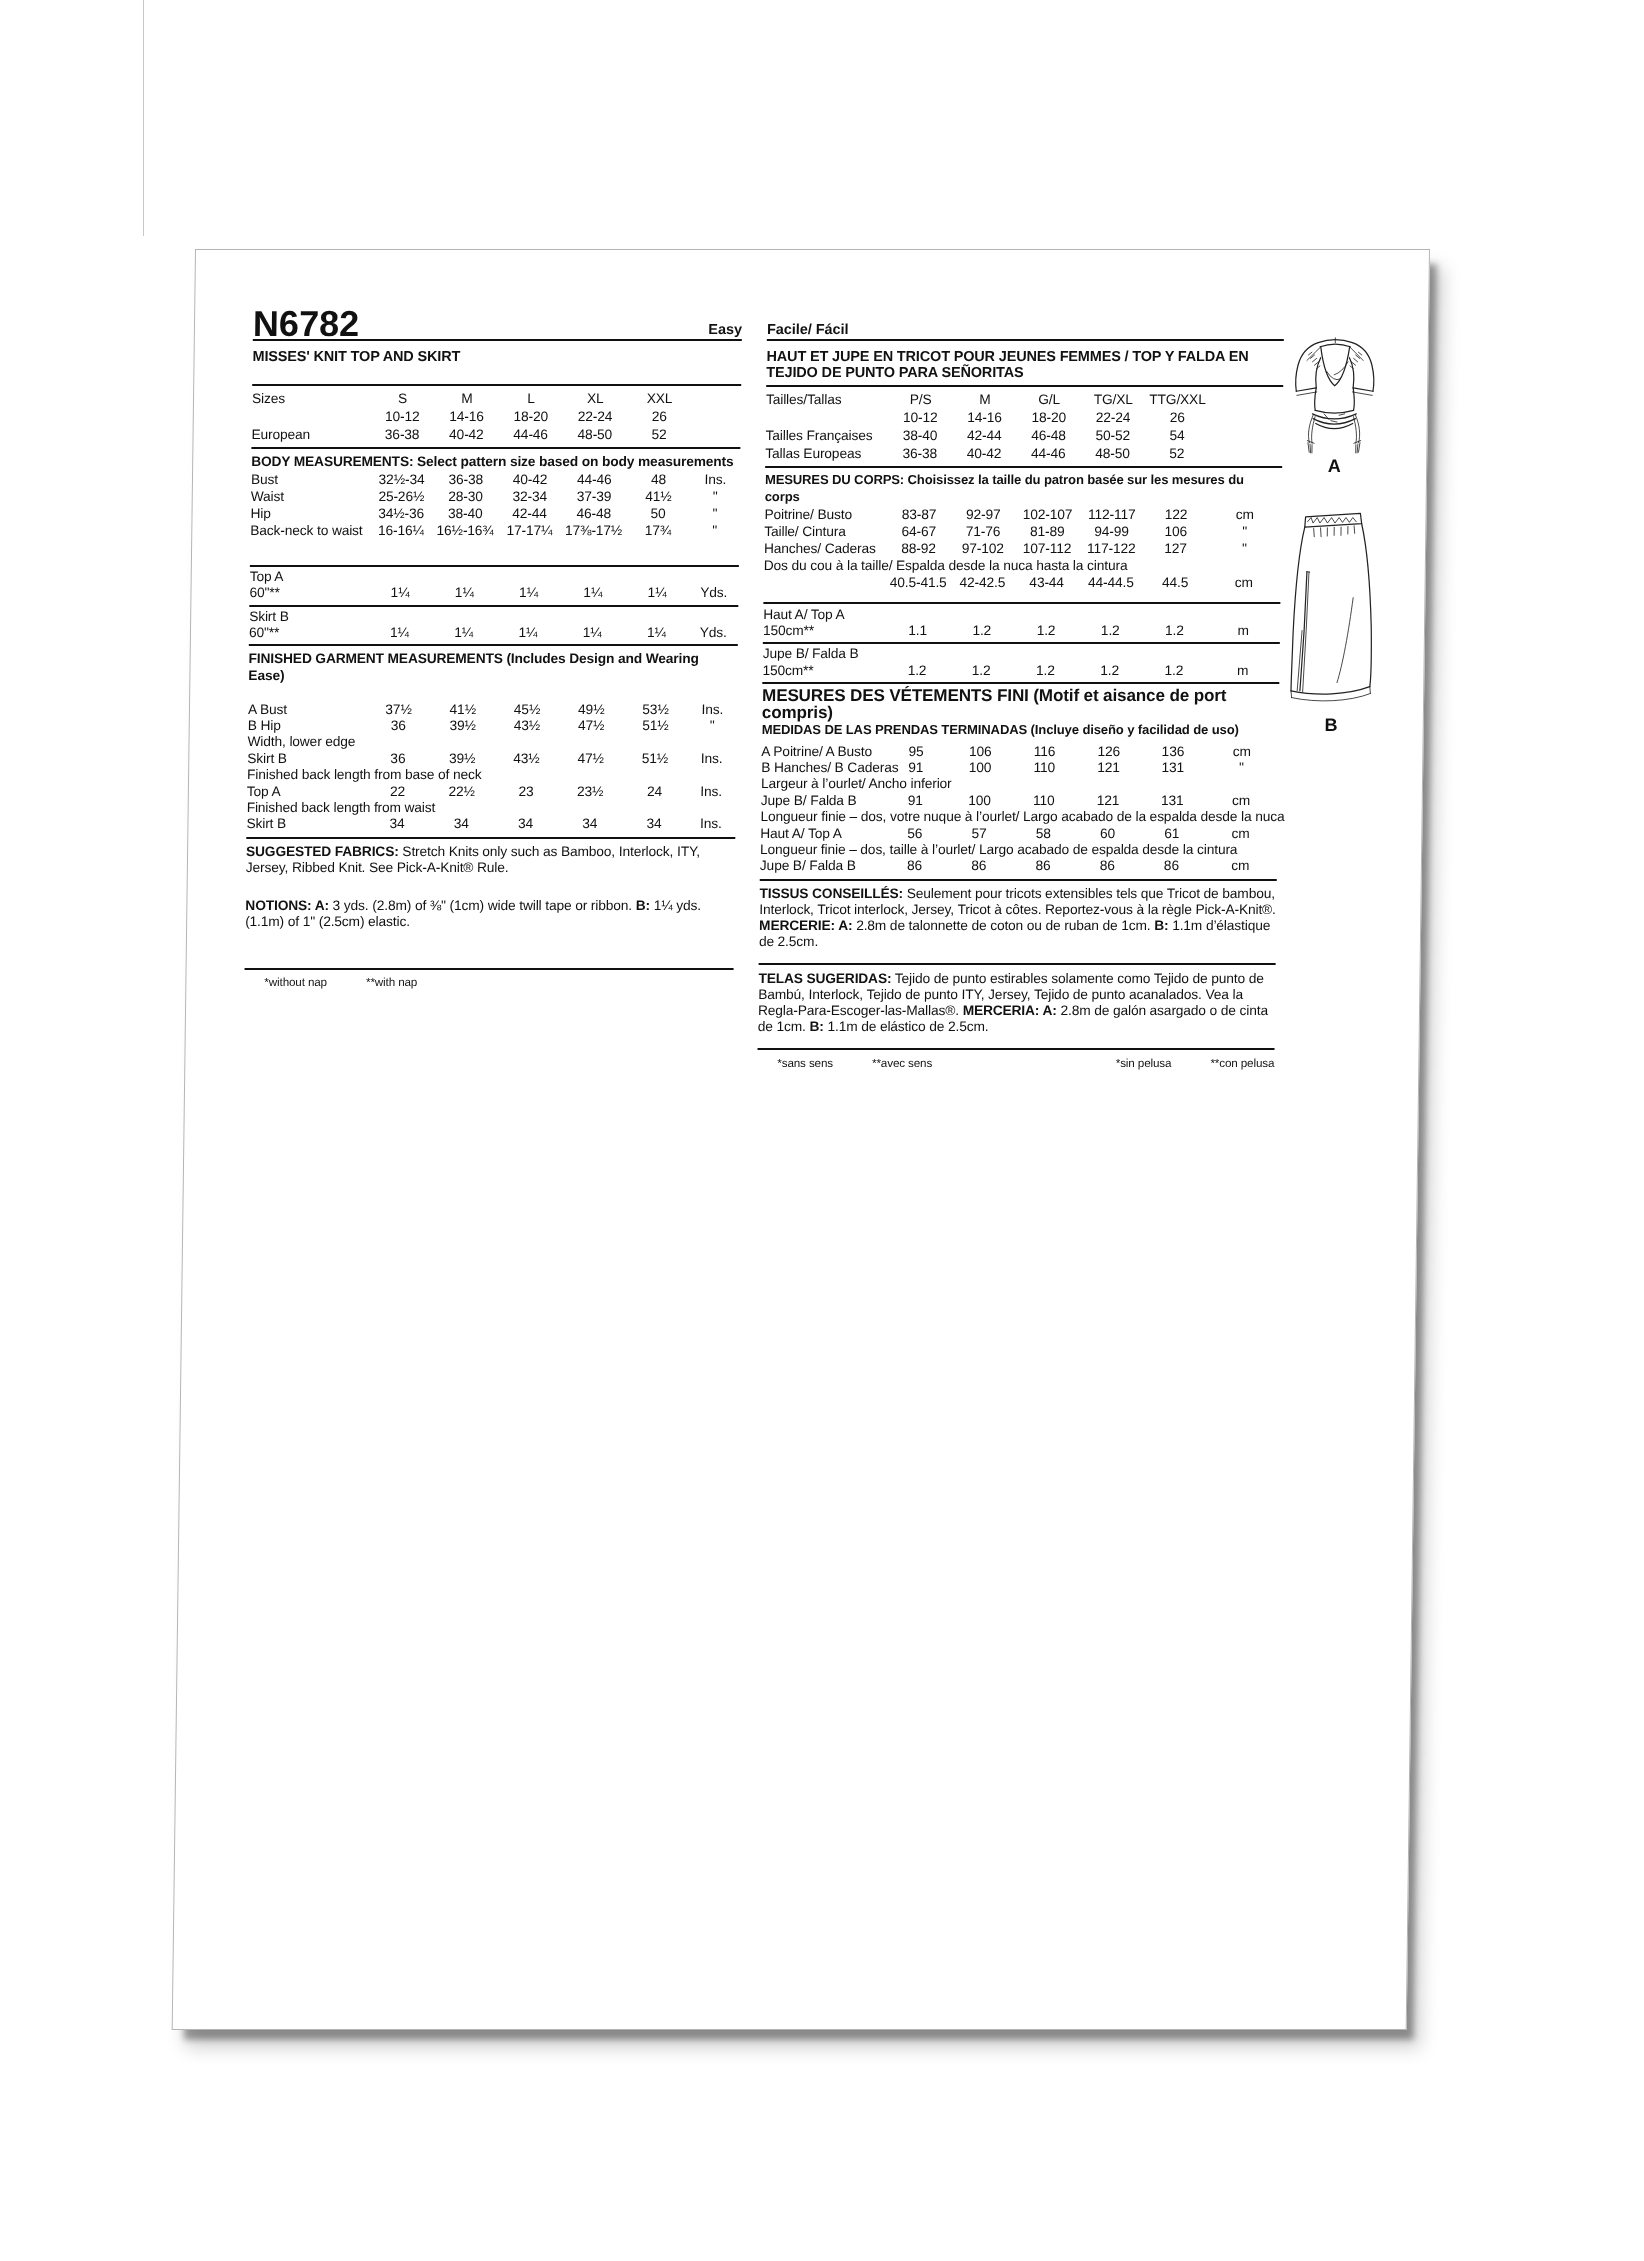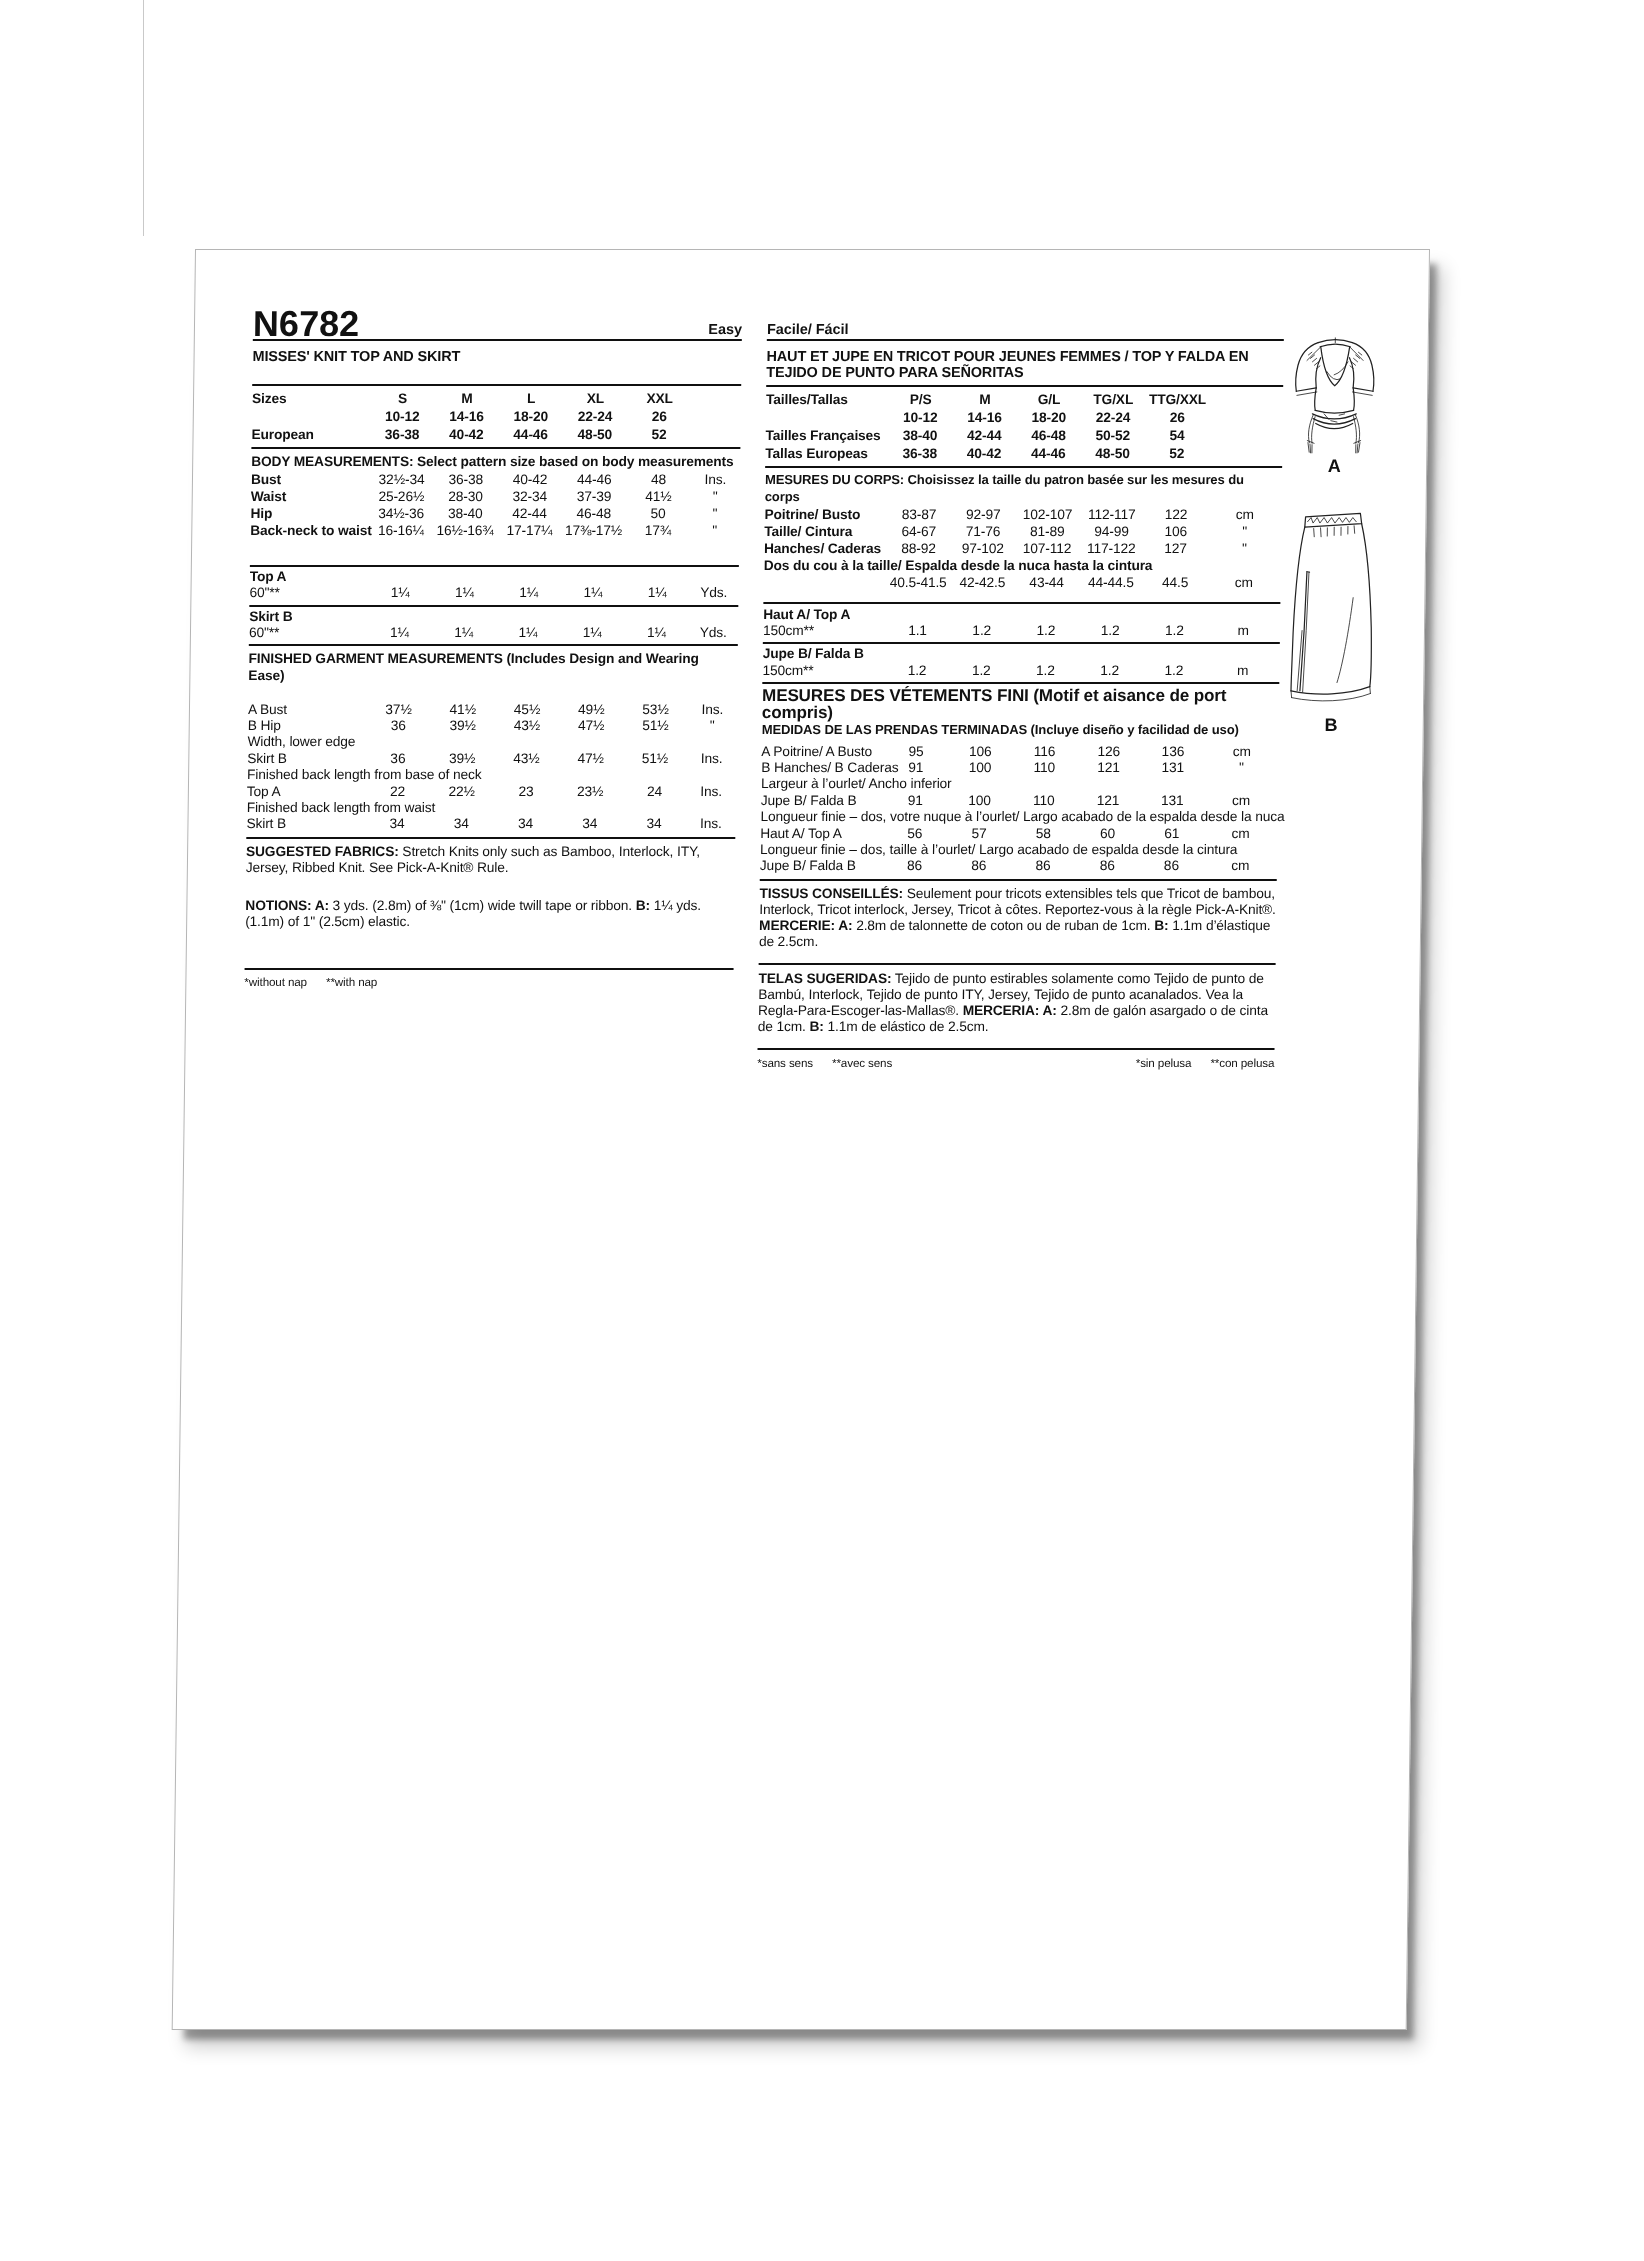--- a/index.html
+++ b/index.html
@@ -22,39 +22,39 @@
   .doc-title{font-size:14.4px;font-weight:bold;margin-top:6.9px;line-height:16.4px;letter-spacing:-0.1px;}
   .fr-head{height:29px;display:flex;align-items:flex-end;justify-content:flex-start;}
   
   table{border-collapse:collapse;table-layout:fixed;}
   .t-left{width:489px;}
   .t-right{width:517px;}
   td{padding:0;font-size:13.7px;line-height:17px;white-space:nowrap;vertical-align:baseline;letter-spacing:-0.1px;}
   td.lbl{text-align:left;}
   td.val{text-align:center;}
   td.unit{text-align:center;}
-  td.b,.b{font-weight:bold;margin-top:12px;}
+  td.b,.b{font-weight:normal;margin-top:12px;}
   .sizes-tbl{margin-top:4.1px;margin-bottom:2.7px;}
   .sizes-tbl td{line-height:18px;}
   .r2{margin-top:20px;}
   .sect-heading{font-size:13.7px;font-weight:bold;line-height:17px;margin-top:3.4px;letter-spacing:-0.1px;}
   .body-tbl{margin-top:1.4px;}
   .r4{margin-top:26px;}
   .yard-tbl{margin:2.1px 0 2.7px 0;}
   .yard-tbl td{line-height:16.4px;}
   .fin-tbl{margin-top:18px;}
   .fin-tbl td{line-height:16.4px;}
   .r7{margin-top:4.1px;}
   .para{font-size:13.7px;line-height:15.8px;margin-top:5.5px;letter-spacing:-0.1px;}
   .para-notions{margin-top:22px;}
   .para-telas{margin-top:6.2px;}
   .r8-left{margin-top:38px;}
   .r8-right{margin-top:11px;}
   .foot-row{margin-top:5.5px;font-size:11.6px;display:flex;justify-content:space-between;letter-spacing:-0.1px;}
-  .foot-group span{margin-right:19px;}
+  .foot-group span{margin-right:19px;margin-left:20px;}
   .foot-group span:last-child{margin-right:0;}
   
   .fig{display:block;}
   .fig-label{text-align:center;font-weight:bold;font-size:18px;letter-spacing:1.4px;margin:1.4px 0 0 0;}
   .fig-b-wrap{margin-top:30px;}
   svg .ln{fill:none;stroke:#222;stroke-width:1.8;stroke-linecap:round;stroke-linejoin:round;}
   svg .thin{fill:none;stroke:#222;stroke-width:1.2;stroke-linecap:round;}
   svg .wh{fill:#fff;stroke:#222;stroke-width:1.8;stroke-linejoin:round;}
 </style>
 </head>

